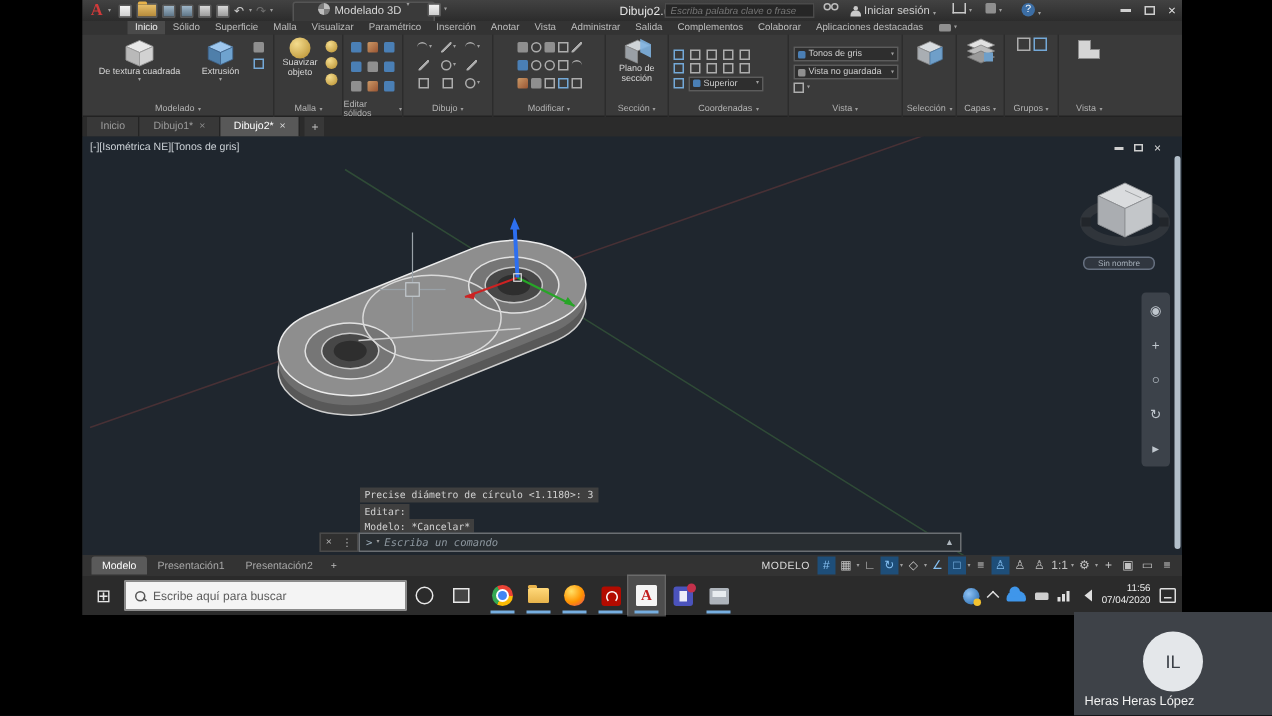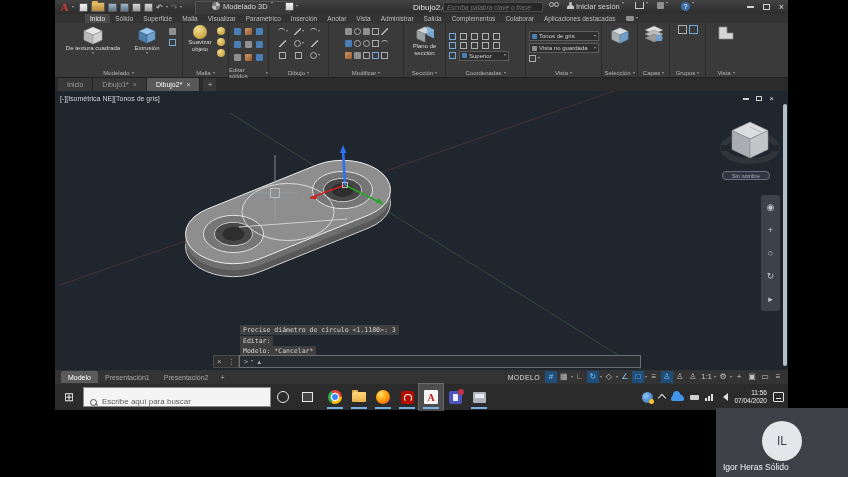--- a/index.html
+++ b/index.html
@@ -24,21 +24,21 @@
   .qic.print{background:linear-gradient(#d8d8d8,#9a9a9a)}
   .qarr{color:#cfcfcf;font-size:8px;line-height:9px}
   .qarr.dim{color:#6f6f6f}
   .wsbox{position:absolute;left:140px;top:1px;height:16px;display:flex;align-items:flex-start;gap:3px;
     padding:0 16px;border:1px solid #555;border-radius:2px;background:#3a3a3a;color:#d8d8d8}
   .ws-ic{width:8px;height:8px;border-radius:50%;background:conic-gradient(#bdbdbd 0 90deg,#7d7d7d 90deg 180deg,#bdbdbd 180deg 270deg,#7d7d7d 270deg 360deg)}
   .cmp{position:absolute;left:230px;top:2px;display:flex;gap:2px;align-items:center}
   #doc-title{position:absolute;left:320px;top:0;width:120px;height:14px;display:flex;align-items:center;justify-content:center;color:#e3e3e3;font-size:8px}
   .ic-search{position:absolute;left:388px;top:2px;width:100px;height:10px;background:#262626;border:1px solid #4a4a4a;display:flex;align-items:center}
   .ic-search input{width:100%;background:transparent;border:0;outline:0;color:#bbb;font-size:6.5px;font-style:italic;padding:0 3px;font-family:inherit}
-  .infoic{position:absolute;top:2px;display:flex;align-items:flex-start;gap:2px;color:#cfcfcf}
+  .infoic{position:absolute;top:2px;display:flex;align-items:flex-end;gap:2px;color:#cfcfcf}
   .binoc{width:10px;height:6px;display:flex}
   .binoc i{width:5px;height:5px;border:1px solid #bdbdbd;border-radius:50%}
   .person{width:7px;height:7px;position:relative}
   .person::before{content:"";position:absolute;left:2px;top:0;width:3px;height:3px;border-radius:50%;background:#c9c9c9}
   .person::after{content:"";position:absolute;left:0;top:3px;width:7px;height:4px;border-radius:3px 3px 0 0;background:#c9c9c9}
   .cart{width:9px;height:7px;border-bottom:1px solid #c9c9c9;border-left:1px solid #c9c9c9;border-right:1px solid #c9c9c9;position:relative}
   .helpq{width:9px;height:9px;border-radius:50%;background:#3c6ea5;color:#fff;font-size:7px;display:flex;align-items:center;justify-content:center}
   .winbtns{position:absolute;right:4px;top:0;height:14px;display:flex;align-items:center;gap:9px;color:#cfcfcf}
   .wb-min{width:7px;height:2px;background:#cfcfcf}
   .wb-rest{width:7px;height:6px;border:1px solid #cfcfcf}
@@ -112,21 +112,21 @@
   .ltab-add{padding:0 5px;color:#bdbdbd}
   #statusicons{margin-left:auto;display:flex;align-items:center;gap:1px;padding-right:4px}
   .sic{min-width:12px;height:12px;display:flex;align-items:center;justify-content:center;color:#c2c2c2;font-size:8px;line-height:12px;padding:0 1px}
   .sic.on{background:#1e4e79;color:#85c0f2}
   .sic.blu{color:#85c0f2}
   #modelo-label{color:#dcdcdc;margin-right:4px;letter-spacing:.3px}
 
   
   #taskbar{position:absolute;left:0;top:384px;width:733px;height:26px;background:#2b2b2b;display:flex;align-items:center}
   #startbtn{width:28px;height:26px;display:flex;align-items:center;justify-content:center;color:#e6e6e6;font-size:12px}
-  #tsearch{width:188px;height:20px;background:#f4f4f4;border:1px solid #8a8a8a;display:flex;align-items:flex-end;gap:5px;padding:0 6px}
+  #tsearch{width:188px;height:20px;background:#f4f4f4;border:1px solid #8a8a8a;display:flex;align-items:center;gap:5px;padding:0 6px}
   .mag{width:7px;height:7px;position:relative;flex:0 0 auto}
   .mag::before{content:"";position:absolute;left:0;top:0;width:5px;height:5px;border:1.3px solid #555;border-radius:50%}
   .mag::after{content:"";position:absolute;left:5px;top:5px;width:3px;height:1.3px;background:#555;transform:rotate(45deg)}
   #tsearch input{flex:1;border:0;outline:0;background:transparent;color:#333;font-size:8px;font-family:inherit}
   #tsearch input::placeholder{color:#5c5c5c}
   .tbic{width:24px;height:26px;display:flex;align-items:center;justify-content:center;position:relative}
   .tbic.run::after{content:"";position:absolute;left:4px;bottom:1px;width:16px;height:2px;background:#76aee0}
   .tbic.activeapp{background:rgba(255,255,255,.16);outline:1px solid rgba(255,255,255,.28)}
   .cortana{width:12px;height:12px;border:1.5px solid #e8e8e8;border-radius:50%}
   .taskview{width:11px;height:10px;border:1px solid #e8e8e8;position:relative;background:rgba(255,255,255,.12)}
@@ -600,20 +600,21 @@
     <div class="cmdline" style="top:255px">Modelo: *Cancelar*</div>
 
     <div id="cmddock">
       <div class="dock-grip">
         <span>×</span>
         <span>⋮</span>
       </div>
       <div class="dock-input">
         <span class="prompt">&gt;</span>
         <span class="caret sm"></span>
+        <input placeholder="Escriba un comando" style="">
         <span class="dock-up">▲</span>
       </div>
     </div>
   </div>
 
   <div id="statusrow">
     <div class="ltab active" style="margin-left:6px">Modelo</div>
     <div class="ltab">Presentación1</div>
     <div class="ltab">Presentación2</div>
     <div class="ltab-add">+</div>
@@ -696,16 +697,16 @@
     <div id="clock">
       <div>11:56</div>
       <div>07/04/2020</div>
     </div>
     <span class="action"></span>
   </div>
 </div>
 
 <div id="watermark">
   <div id="wm-circle">IL</div>
-  <div id="wm-name">Igor Heras Sólido</div>
+  <div id="wm-name">Heras Heras López</div>
 </div>
 
 </div>
 
 </body></html>

